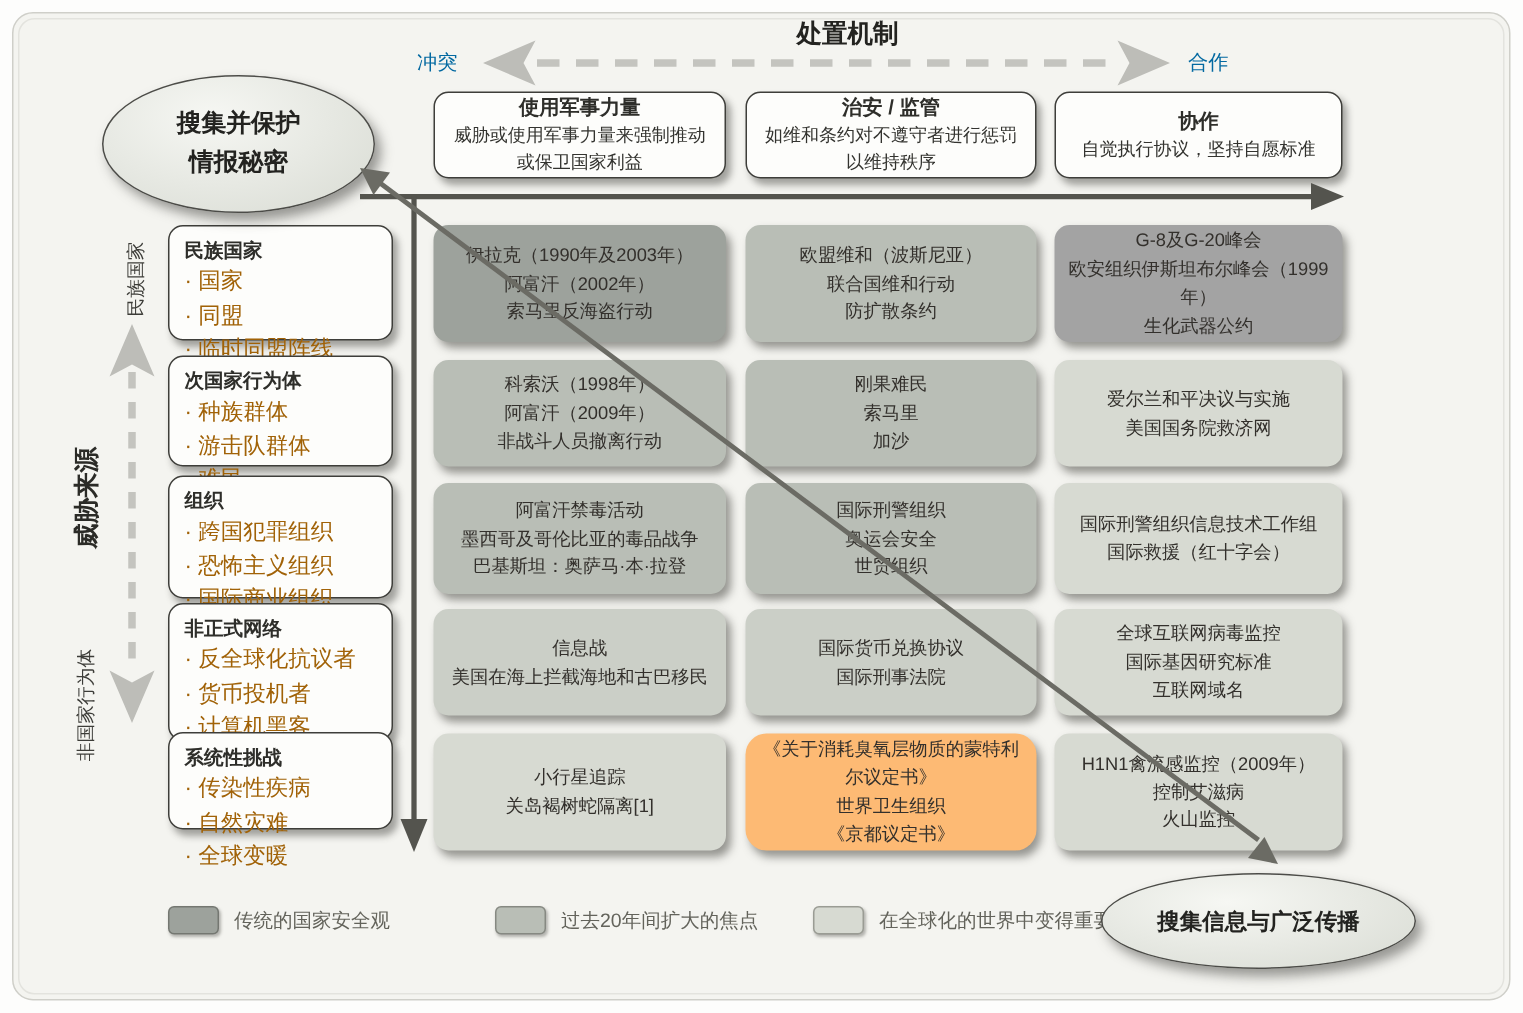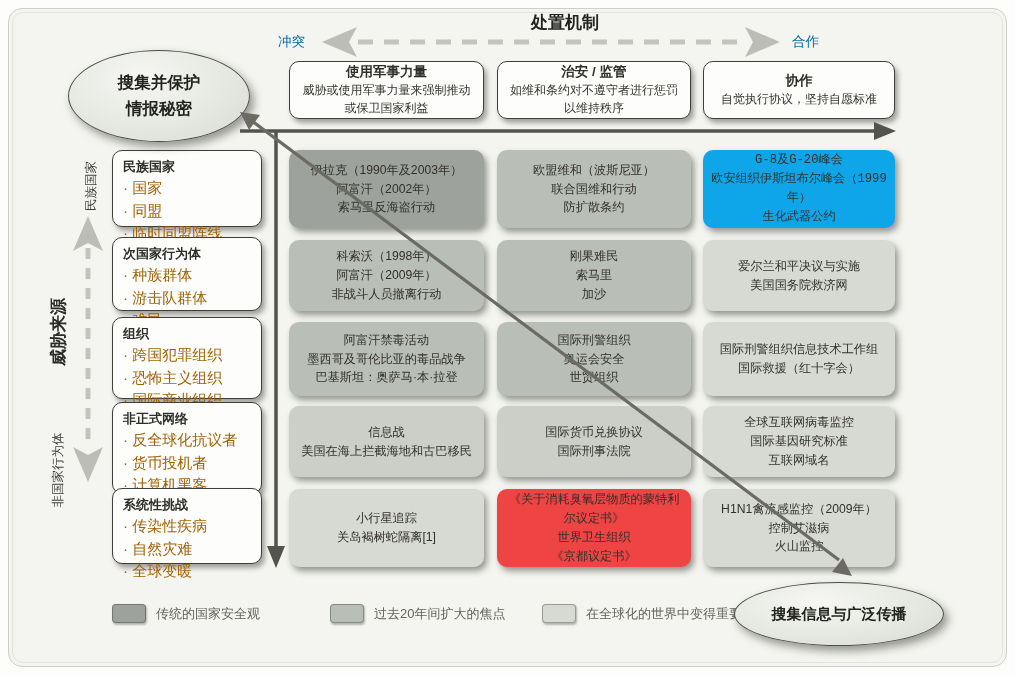--- a/index.html
+++ b/index.html
@@ -29,21 +29,21 @@
   .rowlabel .t{font-size:13px;font-weight:bold;margin-bottom:1px;}
   .rowlabel .items{font-size:15px;line-height:1.5;white-space:pre-line;color:#a16207;}
 
   .cell{display:flex;align-items:center;justify-content:center;text-align:center;
         padding:5px 8px;font-size:12.2px;line-height:1.55;color:#33302c;
         white-space:pre-line;box-shadow:3px 4px 6px rgba(55,55,50,.5);}
   .c1{left:289px;width:195px;} .c2{left:497px;width:194px;} .c3{left:703px;width:192px;}
   .r1{top:150px;height:78px;} .r2{top:240px;height:71px;} .r3{top:322px;height:74px;}
   .r4{top:406px;height:71px;} .r5{top:489px;height:78px;}
   .lr1{top:150px;height:77px;} .lr2{top:237px;height:74px;} .lr3{top:317px;height:82px;}
-  .lr4{top:402px;height:92px;} .lr5{top:488px;height:76px;}
+  .lr4{top:402px;height:92px;} .lr5{top:488px;height:65px;}
 
   .ellipse{position:absolute;border:1.6px solid #4c4c48;border-radius:50%;
            display:flex;align-items:center;justify-content:center;text-align:center;
            font-weight:bold;white-space:pre-line;z-index:4;
            background:radial-gradient(ellipse at 40% 30%,#f6f7f3,#d8dbd3);
            box-shadow:4px 5px 8px rgba(60,60,55,.5);}
   .ellipse.tl{left:68px;top:50px;width:180px;height:90px;font-size:16.5px;line-height:1.55;color:#232320;}
   .ellipse.br{left:734px;top:582px;width:208px;height:62px;font-size:15px;color:#232320;}
 
   .arrows{position:absolute;left:0;top:0;z-index:5;pointer-events:none;}
@@ -114,21 +114,21 @@
 · 自然灾难
 · 全球变暖</div>
   </div>
 
   <div class="cell r1 c1" style="background: rgb(157, 162, 156);">伊拉克（1990年及2003年）
 阿富汗（2002年）
 索马里反海盗行动</div>
   <div class="cell r1 c2" style="background: rgb(185, 190, 182);">欧盟维和（波斯尼亚）
 联合国维和行动
 防扩散条约</div>
-  <div class="cell r1 c3" style="background: #0ea5e9; font-family: Liberation Mono, monospace;">G-8及G-20峰会
+  <div class="cell r1 c3" style="background: #a3a3a3;">G-8及G-20峰会
 欧安组织伊斯坦布尔峰会（1999年）
 生化武器公约</div>
   <div class="cell r2 c1" style="background: rgb(185, 190, 182);">科索沃（1998年）
 阿富汗（2009年）
 非战斗人员撤离行动</div>
   <div class="cell r2 c2" style="background: rgb(185, 190, 182);">刚果难民
 索马里
 加沙</div>
   <div class="cell r2 c3" style="background: rgb(215, 218, 210);">爱尔兰和平决议与实施
 美国国务院救济网</div>
@@ -142,21 +142,21 @@
 国际救援（红十字会）</div>
   <div class="cell r4 c1" style="background: rgb(203, 207, 199);">信息战
 美国在海上拦截海地和古巴移民</div>
   <div class="cell r4 c2" style="background: rgb(203, 207, 199);">国际货币兑换协议
 国际刑事法院</div>
   <div class="cell r4 c3" style="background: rgb(215, 218, 210);">全球互联网病毒监控
 国际基因研究标准
 互联网域名</div>
   <div class="cell r5 c1" style="background: rgb(215, 218, 210);">小行星追踪
 关岛褐树蛇隔离[1]</div>
-  <div class="cell r5 c2" style="background: #ef4444;">《关于消耗臭氧层物质的蒙特利尔议定书》
+  <div class="cell r5 c2" style="background: #fdba74; border-radius: 14px;">《关于消耗臭氧层物质的蒙特利尔议定书》
 世界卫生组织
 《京都议定书》</div>
   <div class="cell r5 c3" style="background: rgb(215, 218, 210);">H1N1禽流感监控（2009年）
 控制艾滋病
 火山监控</div>
 
   <div class="ellipse tl">搜集并保护
 情报秘密</div>
   <div class="ellipse br">搜集信息与广泛传播</div>
 

